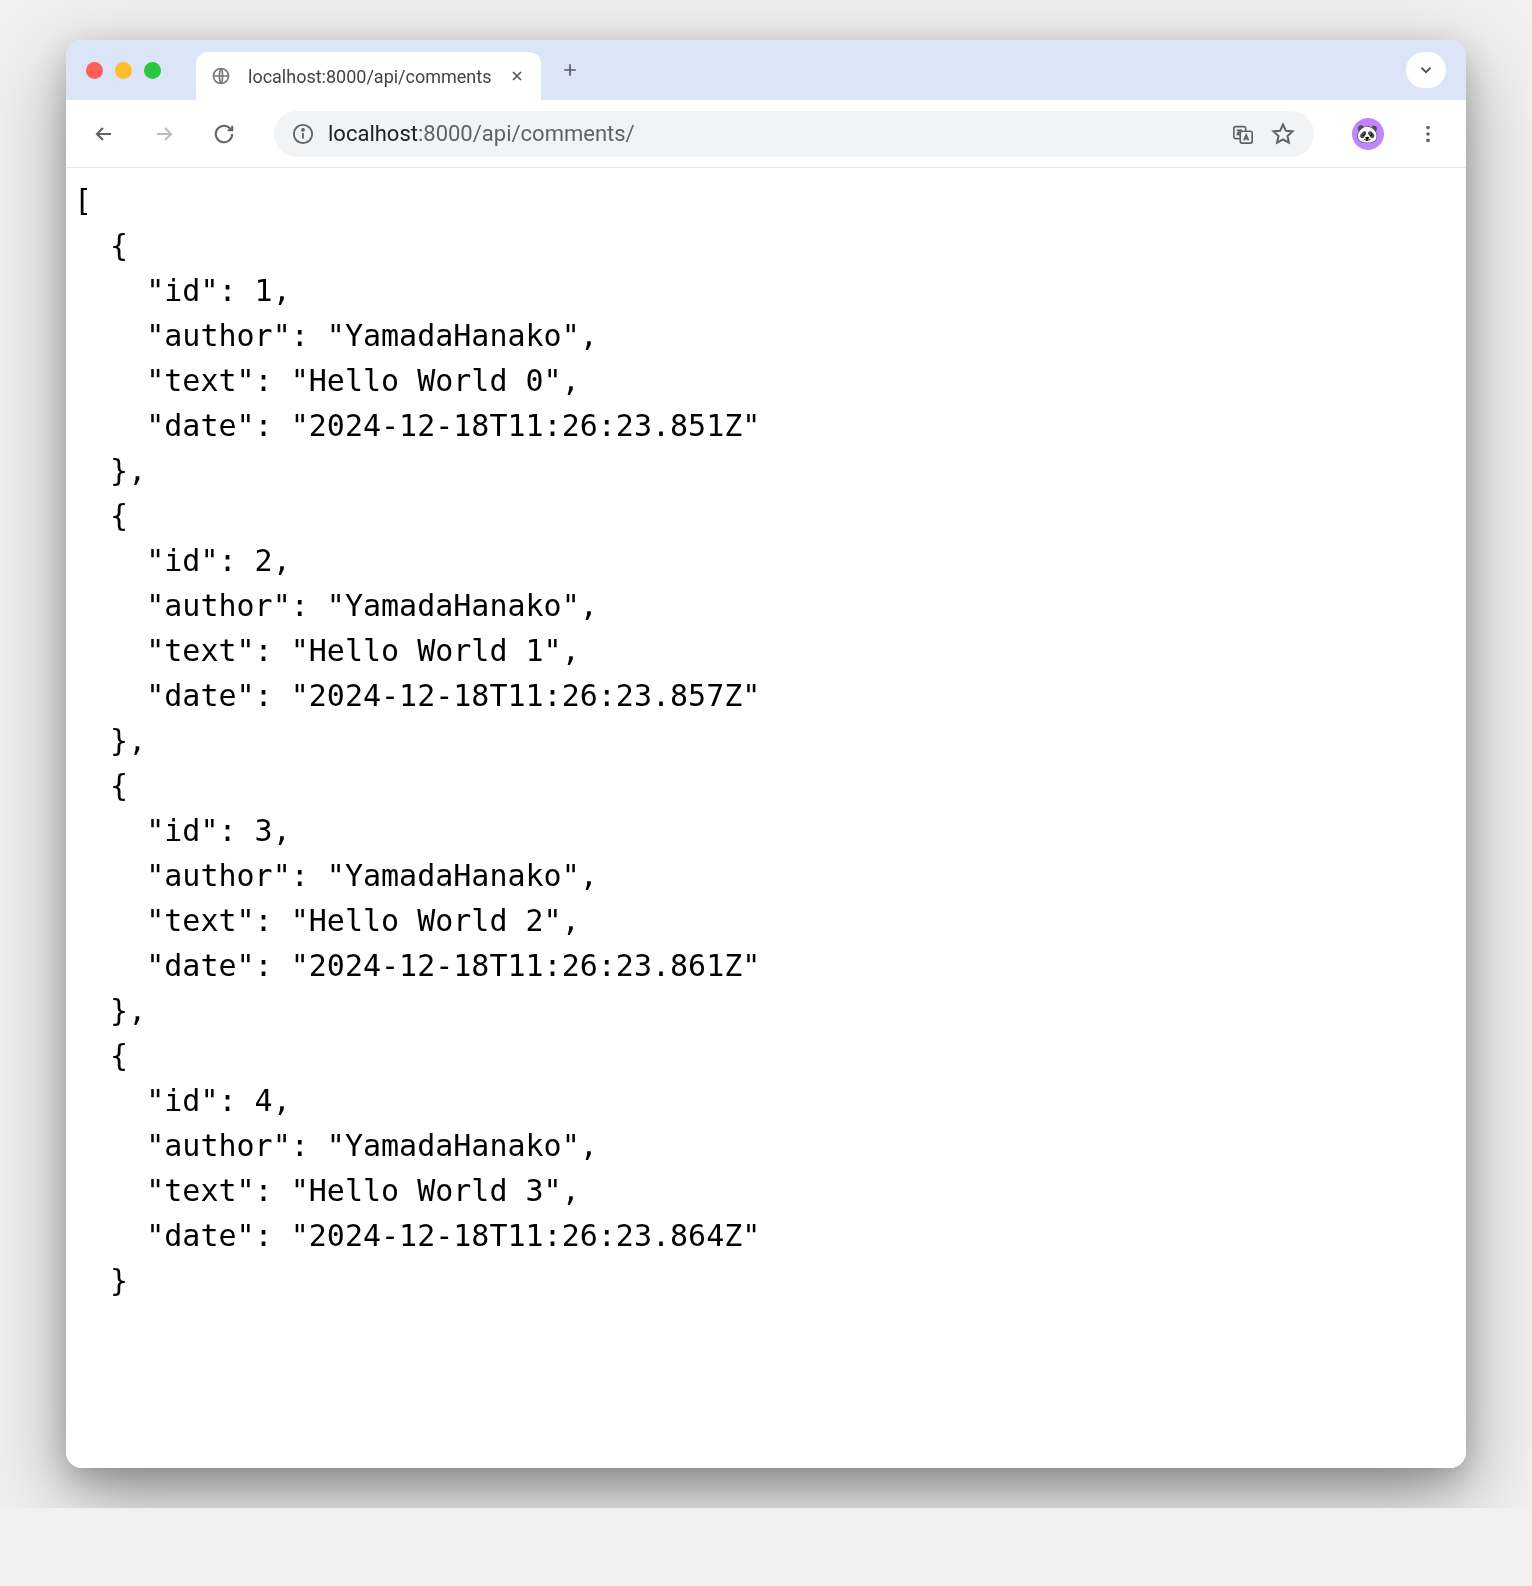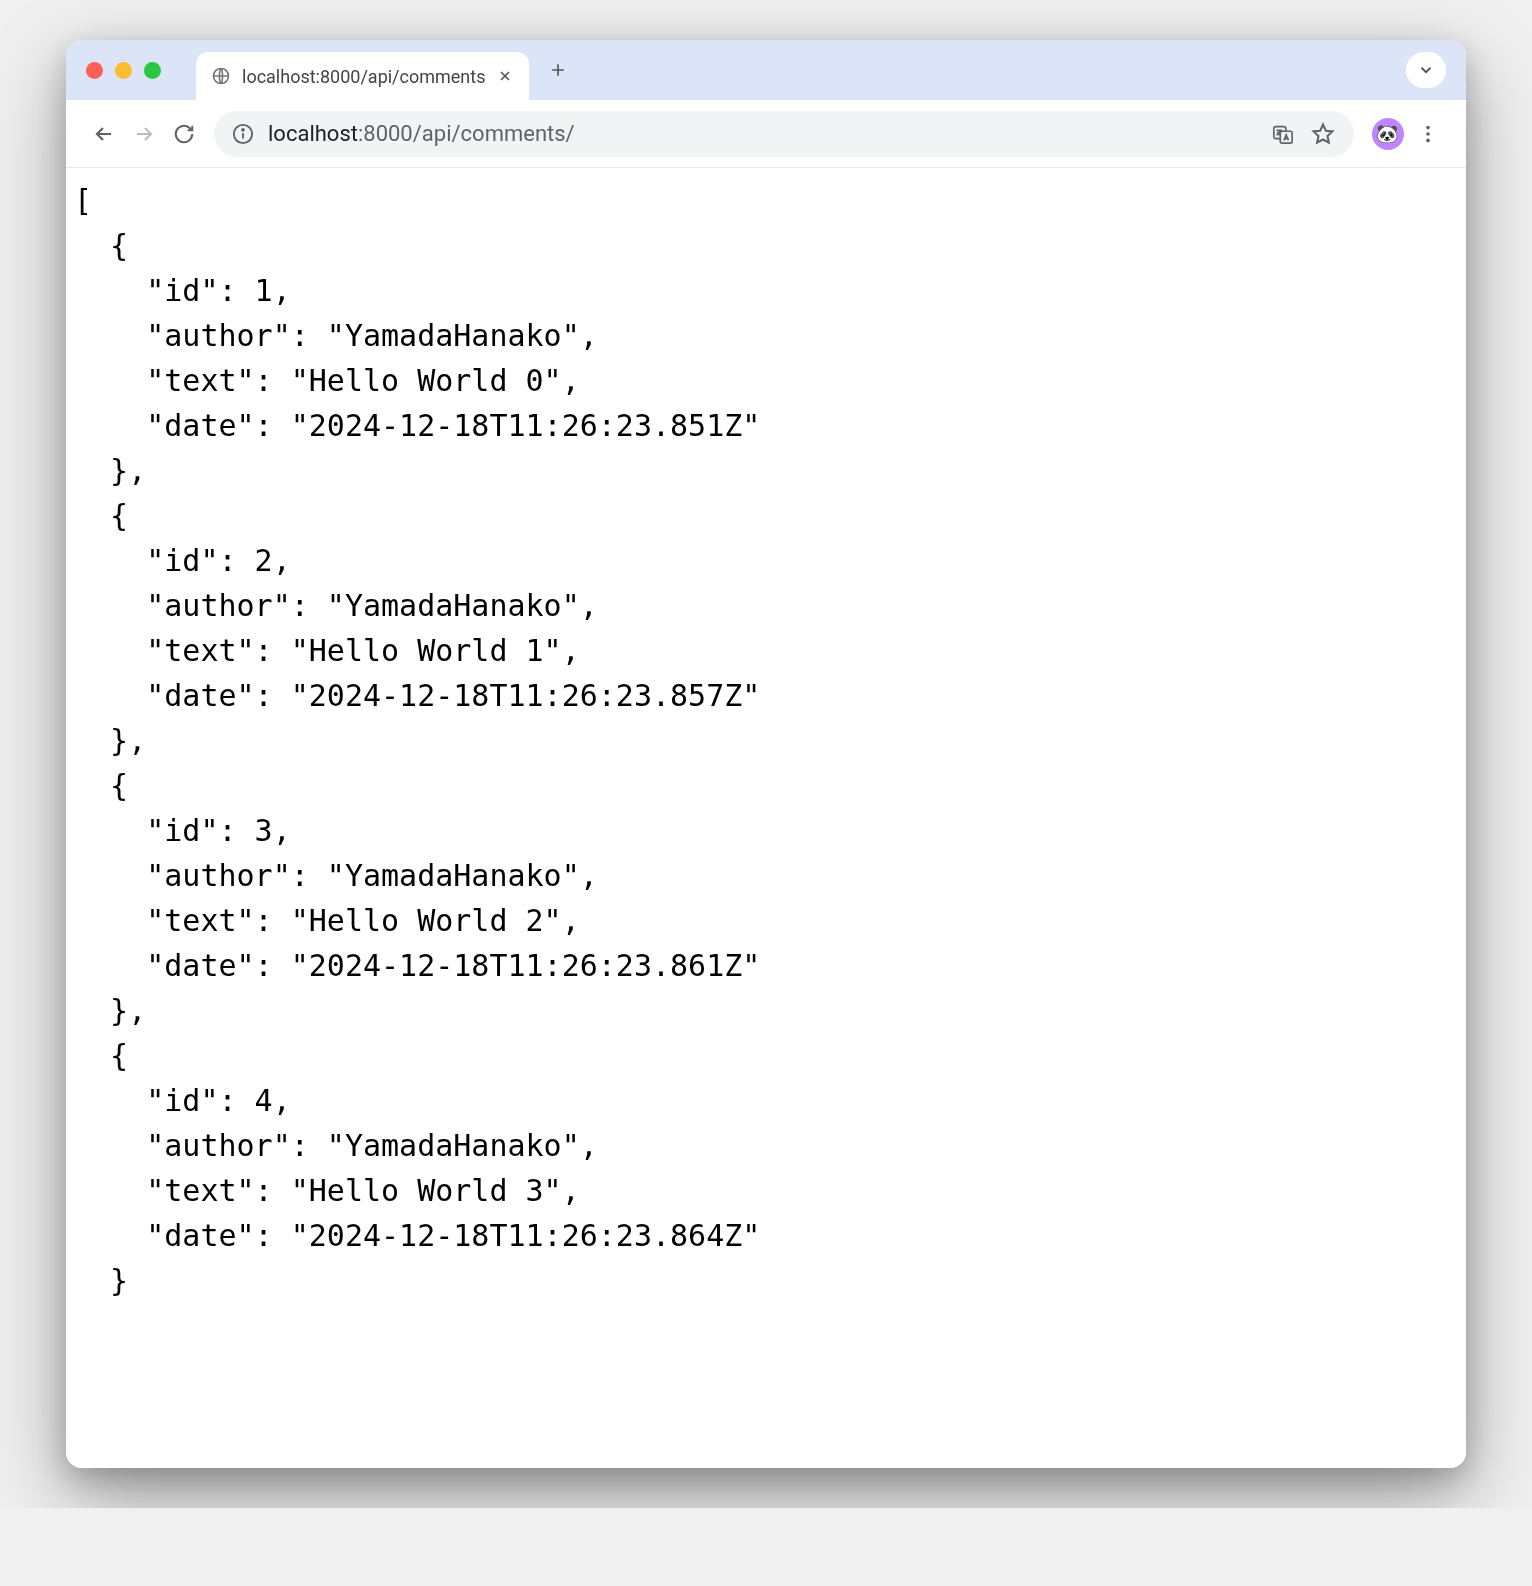--- a/index.html
+++ b/index.html
@@ -50,21 +50,21 @@
     .traffic-light.yellow { background: #febc2e; }
     .traffic-light.green { background: #28c840; }
 
     .tab {
       background: #ffffff;
       height: 48px;
       border-radius: 12px 12px 0 0;
       display: flex;
       align-items: center;
       padding: 0 14px;
-      gap: 10px;
+      gap: 16px;
       margin-top: 12px;
       min-width: 330px;
     }
 
     .tab-favicon {
       width: 22px;
       height: 22px;
       display: flex;
       align-items: center;
       justify-content: center;
@@ -113,21 +113,21 @@
       cursor: pointer;
       color: #555;
     }
 
     .toolbar {
       background: #ffffff;
       height: 68px;
       display: flex;
       align-items: center;
       padding: 0 18px;
-      gap: 0;
+      gap: 20px;
       border-bottom: 1px solid #e6e6e6;
     }
 
     .nav-btn {
       width: 40px;
       height: 40px;
       display: flex;
       align-items: center;
       justify-content: center;
       cursor: pointer;

